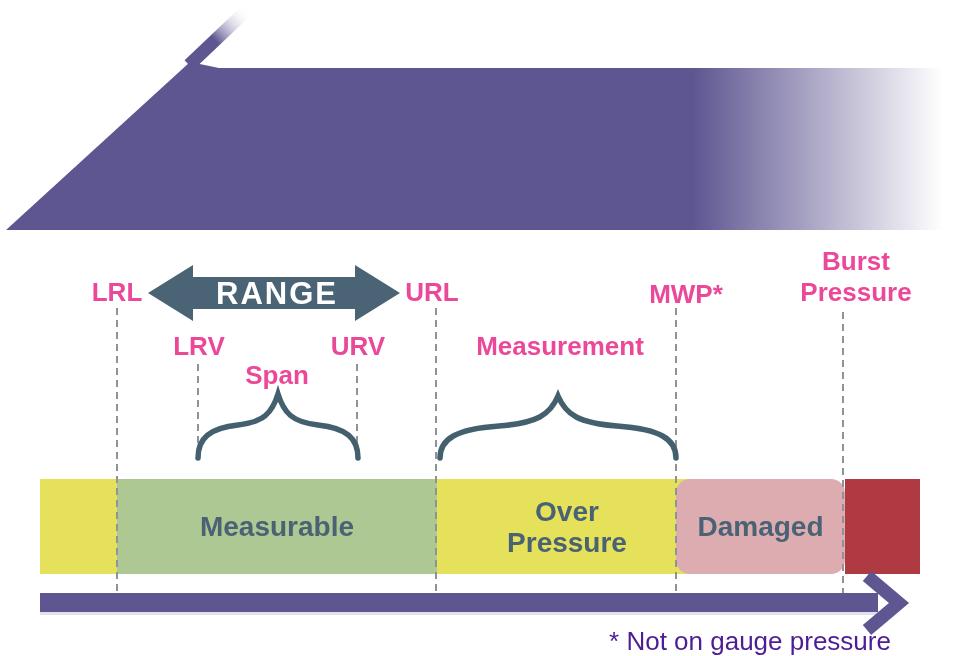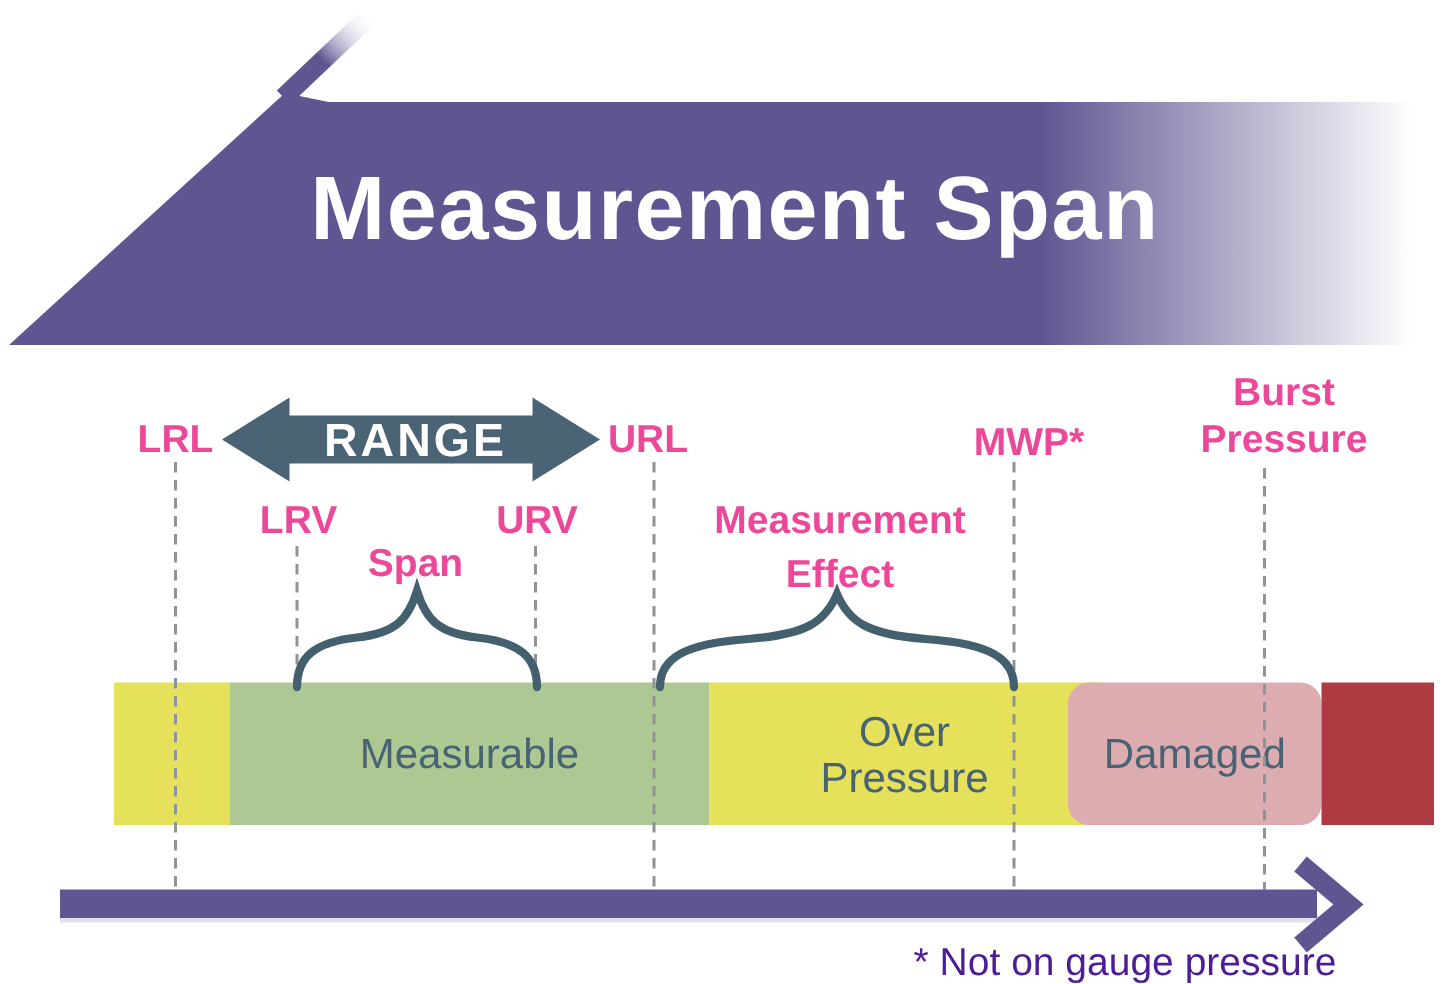--- a/index.html
+++ b/index.html
@@ -16,23 +16,23 @@
     letter-spacing:1px;line-height:60px;
   }
   
   .lbl{
     position:absolute;transform:translateX(-50%);
     color:#ec4899;font-weight:bold;font-size:26px;line-height:31px;
     text-align:center;white-space:nowrap;
   }
   
   .band-seg{
-    position:absolute;top:455px;height:95px;
+    position:absolute;top:479px;height:95px;
     display:flex;flex-direction:column;align-items:center;justify-content:center;
-    color:#4a6374;font-weight:normal;font-size:28px;line-height:31px;text-align:center;margin-left:36px;
+    color:#4a6374;font-weight:bold;font-size:28px;line-height:31px;text-align:center;
   }
   #seg-lower-yellow{left:40px;width:77px;background:#e5e15b;}
   #seg-measurable{left:117px;width:320px;background:#aec893;}
   #seg-overpressure{left:437px;width:260px;background:#e5e15b;}
   #seg-damaged{left:676px;width:169px;background:#dcacb1;border-radius:14px;}
   #seg-burst-red{left:845px;width:75px;background:#b03a42;}
   
   #footnote{
     position:absolute;top:626px;left:750px;transform:translateX(-50%);
     color:#4c1d95;font-size:26px;white-space:nowrap;
@@ -52,35 +52,33 @@
       </linearGradient>
       <linearGradient id="stripeGrad" gradientUnits="userSpaceOnUse" x1="189" y1="65" x2="247" y2="10">
         <stop offset="0" stop-color="#5e5691"></stop>
         <stop offset="0.45" stop-color="#5e5691"></stop>
         <stop offset="1" stop-color="#ffffff" stop-opacity="0"></stop>
       </linearGradient>
     </defs>
     <line x1="189" y1="65" x2="247" y2="10" stroke="url(#stripeGrad)" stroke-width="13"></line>
     <path d="M 6 230 L 190 62 L 219 68 L 962 68 L 962 230 Z" fill="url(#bodyGrad)"></path>
   </svg>
-  <div id="banner-title">Measurement Span</div>
 
   <div class="lbl" style="left:117px;top:277px">LRL</div>
   <div class="lbl" style="left:432px;top:277px">URL</div>
   <div class="lbl" style="left:686px;top:279px">MWP*</div>
   <div class="lbl" style="left:856px;top:246px">
     <div>Burst</div>
     <div>Pressure</div>
   </div>
   <div class="lbl" style="left:199px;top:331px">LRV</div>
   <div class="lbl" style="left:358px;top:331px">URV</div>
   <div class="lbl" style="left:277px;top:360px">Span</div>
   <div class="lbl" style="left:560px;top:328px;line-height:36px">
     <div>Measurement</div>
-    <div>Effect</div>
   </div>
 
   <svg class="abs" style="left:147px;top:264px" width="254" height="58" viewBox="0 0 254 58">
     <polygon points="1,29 46,1 46,13 208,13 208,1 253,29 208,57 208,45 46,45 46,57" fill="#4a6476"></polygon>
     <text x="130" y="40" text-anchor="middle" font-size="31" font-weight="bold" fill="#ffffff" letter-spacing="2" font-family="Liberation Sans, sans-serif">RANGE</text>
   </svg>
 
   <div class="band-seg" id="seg-lower-yellow"></div>
   <div class="band-seg" id="seg-measurable">
     <div>Measurable</div>

